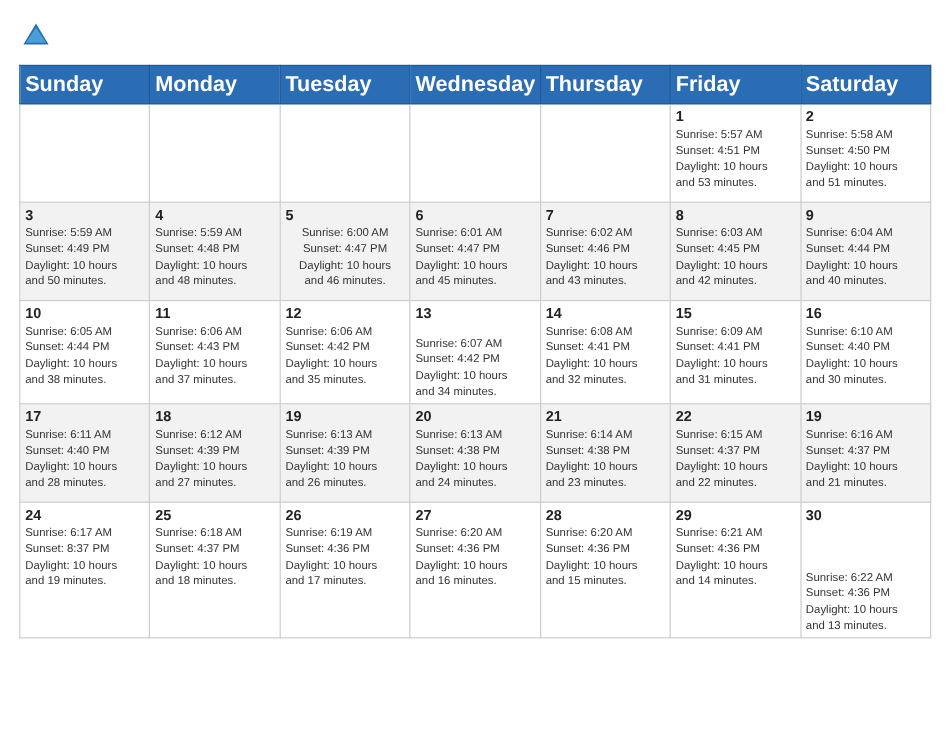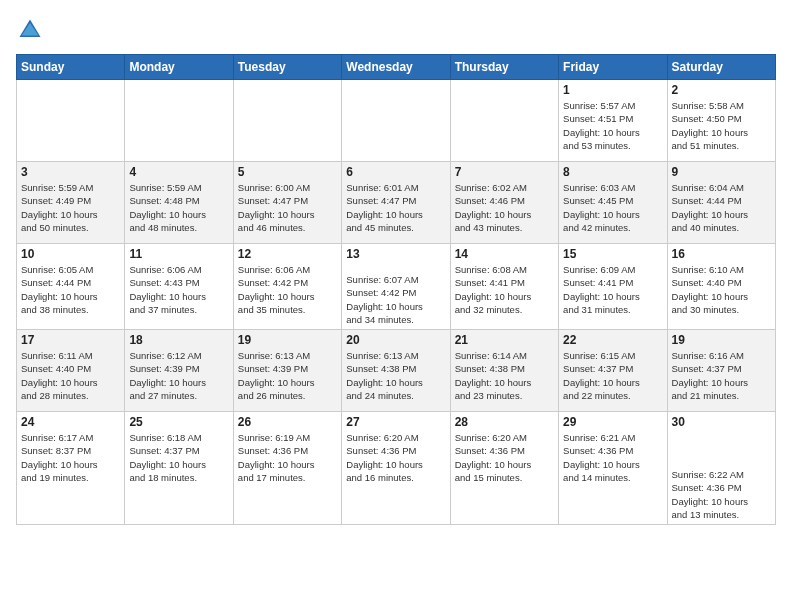--- a/index.html
+++ b/index.html
@@ -52,21 +52,21 @@
       color: #444;
     }
     .calendar {
       width: 100%;
       border-collapse: collapse;
       table-layout: fixed;
     }
     .calendar th {
       background: #2a6db5;
       color: #fff;
-      font-size: 12px;
+      font-size: 18px;
       font-weight: bold;
       padding: 5px 4px;
       text-align: left;
       border: 1px solid #1e5a9a;
     }
     .calendar td {
       border: 1px solid #ccc;
       vertical-align: top;
       padding: 3px 4px;
       font-size: 10px;
@@ -156,21 +156,21 @@
           </td>
           <td>
             <div class="day-num">4</div>
             <div class="day-info" style="white-space: pre-line;">Sunrise: 5:59 AM
 Sunset: 4:48 PM
 Daylight: 10 hours
 and 48 minutes.</div>
           </td>
           <td>
             <div class="day-num">5</div>
-            <div class="day-info" style="white-space: pre-line;">Sunrise: 6:00 AM
+            <div class="day-info" style="white-space: pre-line; text-align: center;">Sunrise: 6:00 AM
 Sunset: 4:47 PM
 Daylight: 10 hours
 and 46 minutes.</div>
           </td>
           <td>
             <div class="day-num">6</div>
             <div class="day-info" style="white-space: pre-line;">Sunrise: 6:01 AM
 Sunset: 4:47 PM
 Daylight: 10 hours
 and 45 minutes.</div>

